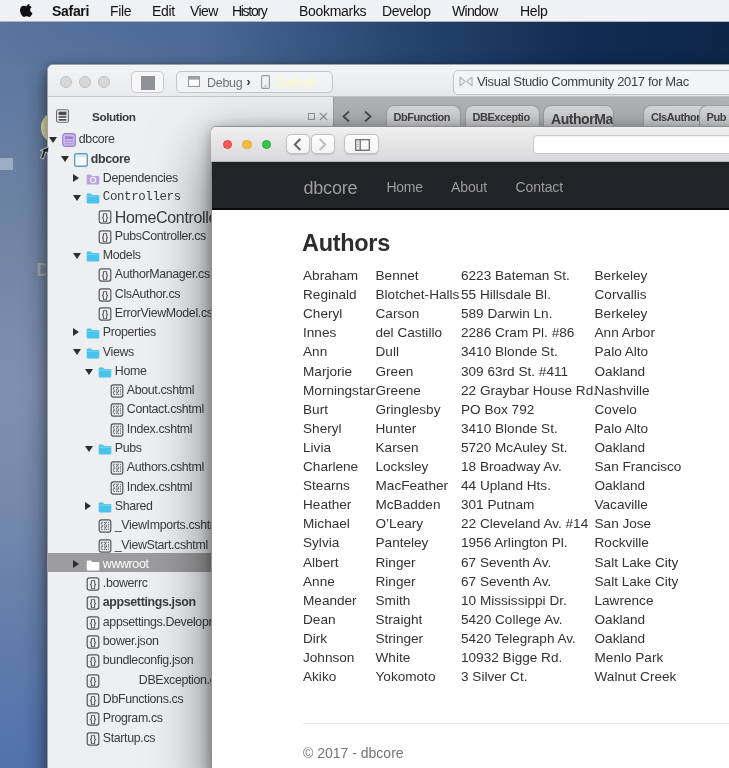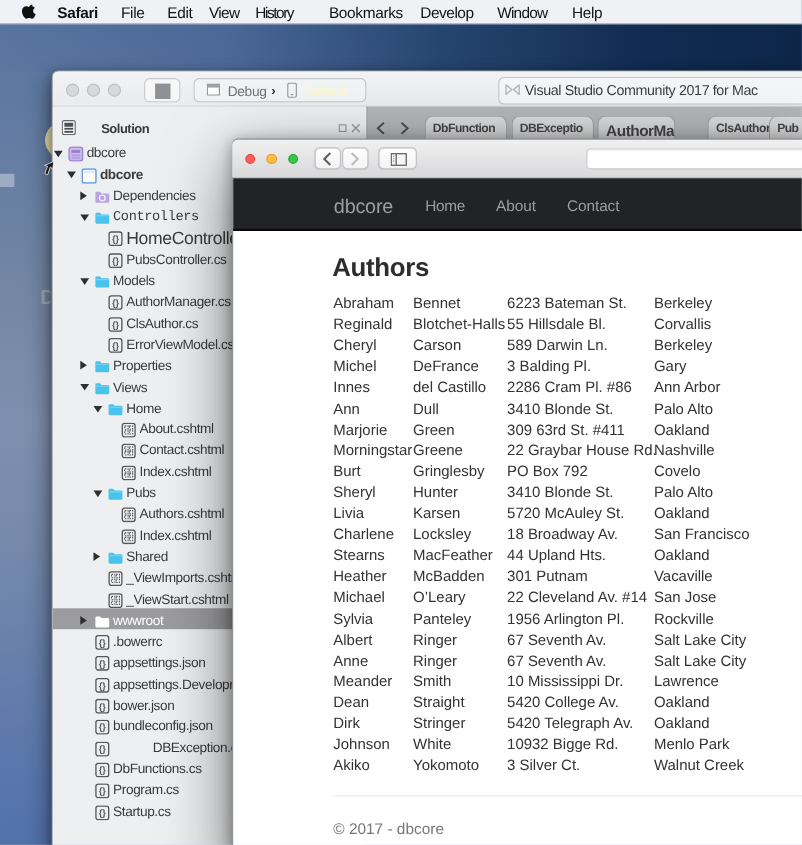--- a/index.html
+++ b/index.html
@@ -266,21 +266,21 @@
     <div class="abs" style="left:102.8px;top:556.8px;font-size:12.4px;letter-spacing:-.35px;font-weight:normal;color:#ffffff;white-space:nowrap;">wwwroot</div>
     <svg class="abs" style="left:86.3px;top:577.1px;" width="14" height="14" viewBox="0 0 14 14">
       <rect x="1.2" y="0.9" width="11.6" height="12.2" rx="2" fill="none" stroke="#57575a" stroke-width="1.2"></rect>
       <text x="7" y="10" font-size="8.4" font-weight="bold" fill="#57575a" text-anchor="middle" font-family="Liberation Sans">{}</text>
     </svg>
     <div class="abs" style="left:102.8px;top:576.1px;font-size:12.4px;letter-spacing:-.35px;font-weight:normal;color:#3b3b3d;white-space:nowrap;">.bowerrc</div>
     <svg class="abs" style="left:86.3px;top:596.4000000000001px;" width="14" height="14" viewBox="0 0 14 14">
       <rect x="1.2" y="0.9" width="11.6" height="12.2" rx="2" fill="none" stroke="#57575a" stroke-width="1.2"></rect>
       <text x="7" y="10" font-size="8.4" font-weight="bold" fill="#57575a" text-anchor="middle" font-family="Liberation Sans">{}</text>
     </svg>
-    <div class="abs" style="left:102.8px;top:595.4px;font-size:12.4px;letter-spacing:-.35px;font-weight:normal;color:#3b3b3d;white-space:nowrap;">appsettings.json</div>
+    <div class="abs" style="left:102.8px;top:595.4px;font-size:12.4px;letter-spacing:-.35px;font-weight:bold;color:#3b3b3d;white-space:nowrap;">appsettings.json</div>
     <svg class="abs" style="left:86.3px;top:615.7px;" width="14" height="14" viewBox="0 0 14 14">
       <rect x="1.2" y="0.9" width="11.6" height="12.2" rx="2" fill="none" stroke="#57575a" stroke-width="1.2"></rect>
       <text x="7" y="10" font-size="8.4" font-weight="bold" fill="#57575a" text-anchor="middle" font-family="Liberation Sans">{}</text>
     </svg>
     <div class="abs" style="left:102.8px;top:614.7px;font-size:12.4px;letter-spacing:-.35px;font-weight:normal;color:#3b3b3d;white-space:nowrap;">appsettings.Development.json</div>
     <svg class="abs" style="left:86.3px;top:635.0px;" width="14" height="14" viewBox="0 0 14 14">
       <rect x="1.2" y="0.9" width="11.6" height="12.2" rx="2" fill="none" stroke="#57575a" stroke-width="1.2"></rect>
       <text x="7" y="10" font-size="8.4" font-weight="bold" fill="#57575a" text-anchor="middle" font-family="Liberation Sans">{}</text>
     </svg>
     <div class="abs" style="left:102.8px;top:634.0px;font-size:12.4px;letter-spacing:-.35px;font-weight:normal;color:#3b3b3d;white-space:nowrap;">bower.json</div>
@@ -363,26 +363,20 @@
         <td style="width:133.5px;">55 Hillsdale Bl.</td>
         <td>Corvallis</td>
       </tr>
       <tr>
         <td style="width:72.5px;">Cheryl</td>
         <td style="width:85.5px;">Carson</td>
         <td style="width:133.5px;">589 Darwin Ln.</td>
         <td>Berkeley</td>
       </tr>
       <tr>
-        <td style="width:72.5px;">Michel</td>
-        <td style="width:85.5px;">DeFrance</td>
-        <td style="width:133.5px;">3 Balding Pl.</td>
-        <td>Gary</td>
-      </tr>
-      <tr>
         <td style="width:72.5px;">Innes</td>
         <td style="width:85.5px;">del Castillo</td>
         <td style="width:133.5px;">2286 Cram Pl. #86</td>
         <td>Ann Arbor</td>
       </tr>
       <tr>
         <td style="width:72.5px;">Ann</td>
         <td style="width:85.5px;">Dull</td>
         <td style="width:133.5px;">3410 Blonde St.</td>
         <td>Palo Alto</td>

